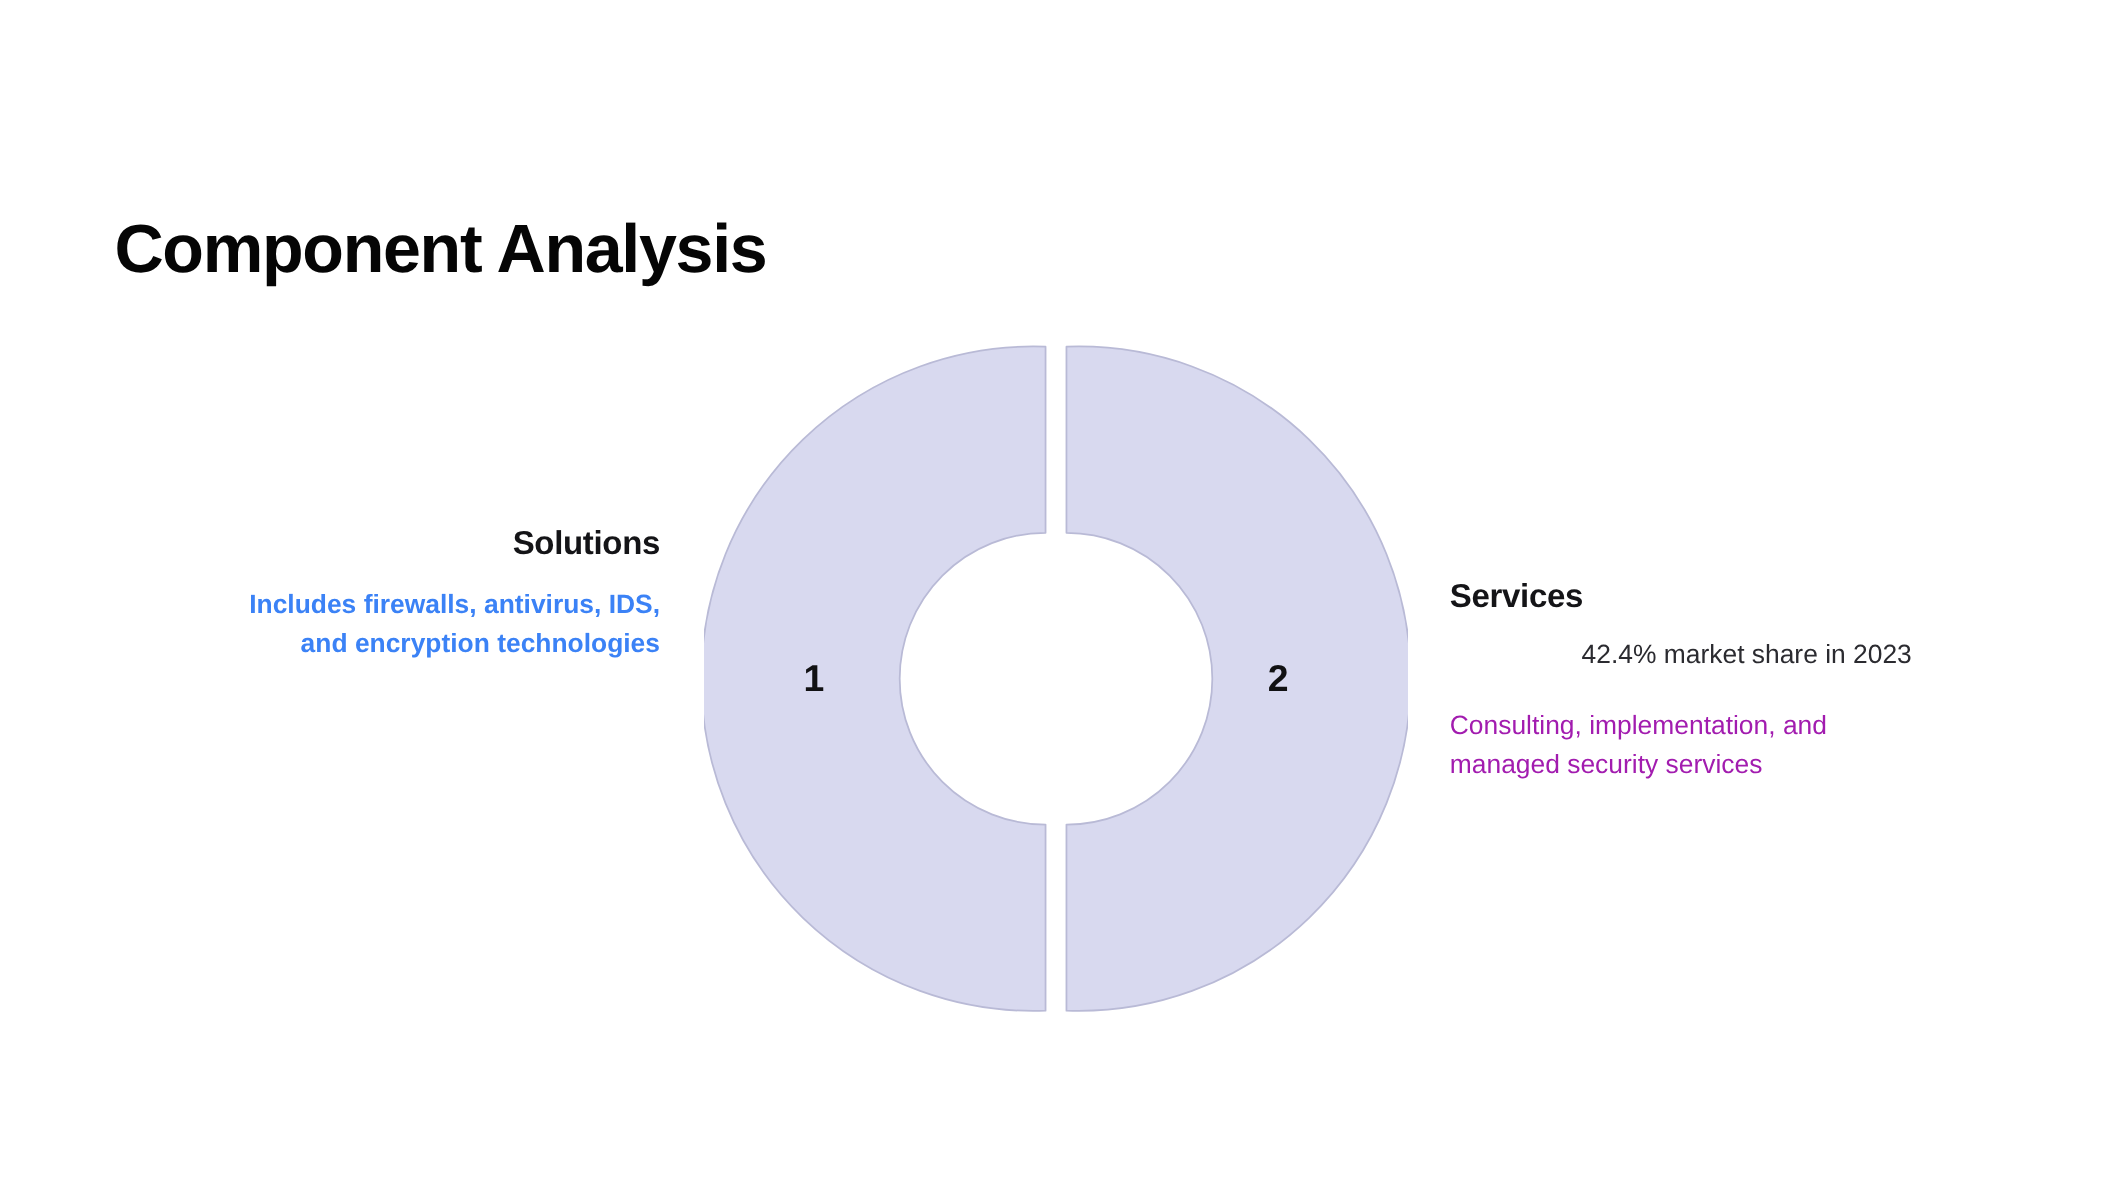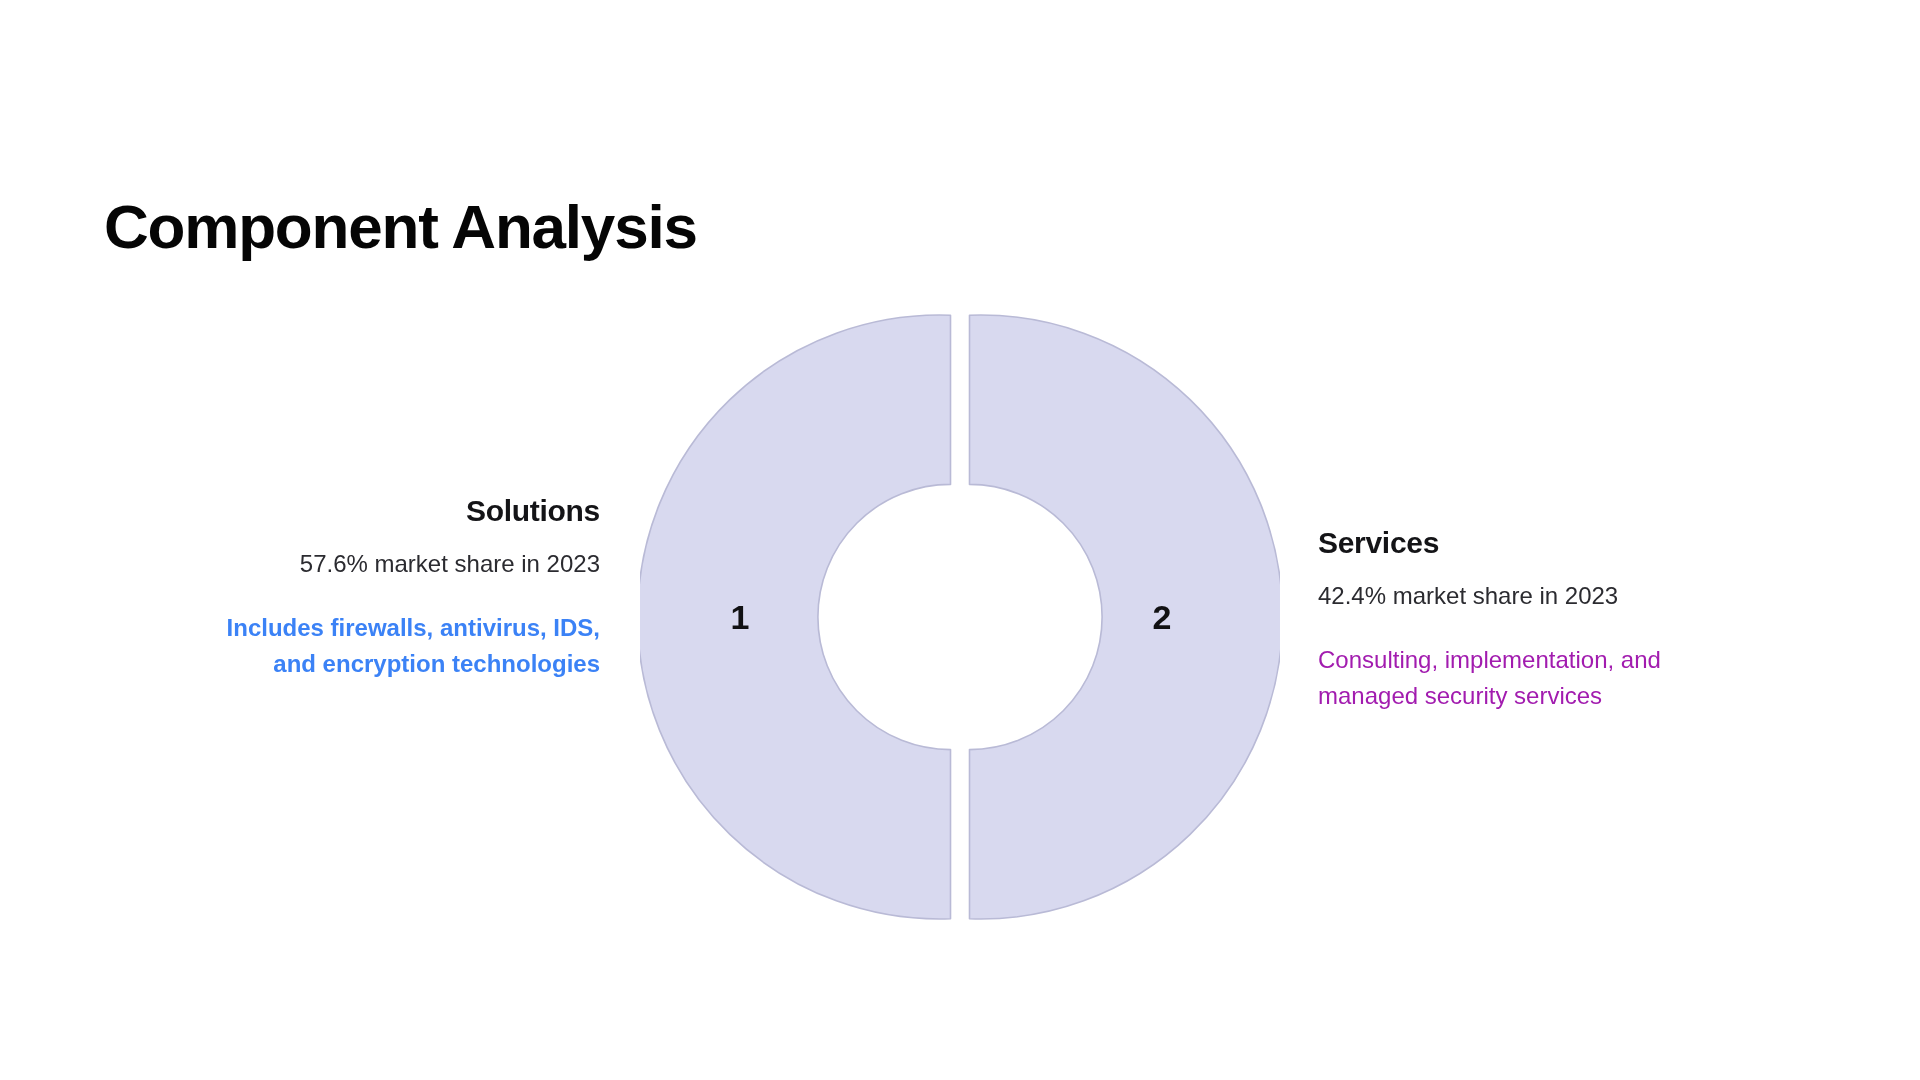--- a/index.html
+++ b/index.html
@@ -64,21 +64,21 @@
   #seg-number-1 { left: 710px; top: 600px; }
   #seg-number-2 { left: 1132px; top: 600px; }
 
   
   .side-block {
     position: absolute;
     width: 420px;
   }
   #block-left {
     left: 180px;
-    top: 492px;
+    top: 476px;
     text-align: right;
   }
   #block-right {
     left: 1318px;
     top: 524px;
     text-align: left;
   }
 
   .block-label {
     font-size: 30px;
@@ -128,23 +128,22 @@
                A 120 120 0 1 0 329.5 187.4
                Z"></path>
     </svg>
 
     <div class="seg-number" id="seg-number-1">1</div>
     <div class="seg-number" id="seg-number-2">2</div>
   </div>
 
   <div class="side-block" id="block-left">
     <p class="block-label">Solutions</p>
-    <p class="block-stat" style="color: rgb(43, 43, 48);">57.6% market share in 2023</p>
     <p class="block-desc" style="color: #3b82f6; font-weight: bold;">Includes firewalls, antivirus, IDS, and encryption technologies</p>
   </div>
 
   <div class="side-block" id="block-right">
     <p class="block-label">Services</p>
-    <p class="block-stat" style="color: rgb(43, 43, 48);">42.4% market share in 2023</p>
+    <p class="block-stat" style="color: rgb(43, 43, 48); text-align: right;">42.4% market share in 2023</p>
     <p class="block-desc" style="color: #a21caf;">Consulting, implementation, and managed security services</p>
   </div>
 
 </div>
 
 </body></html>

